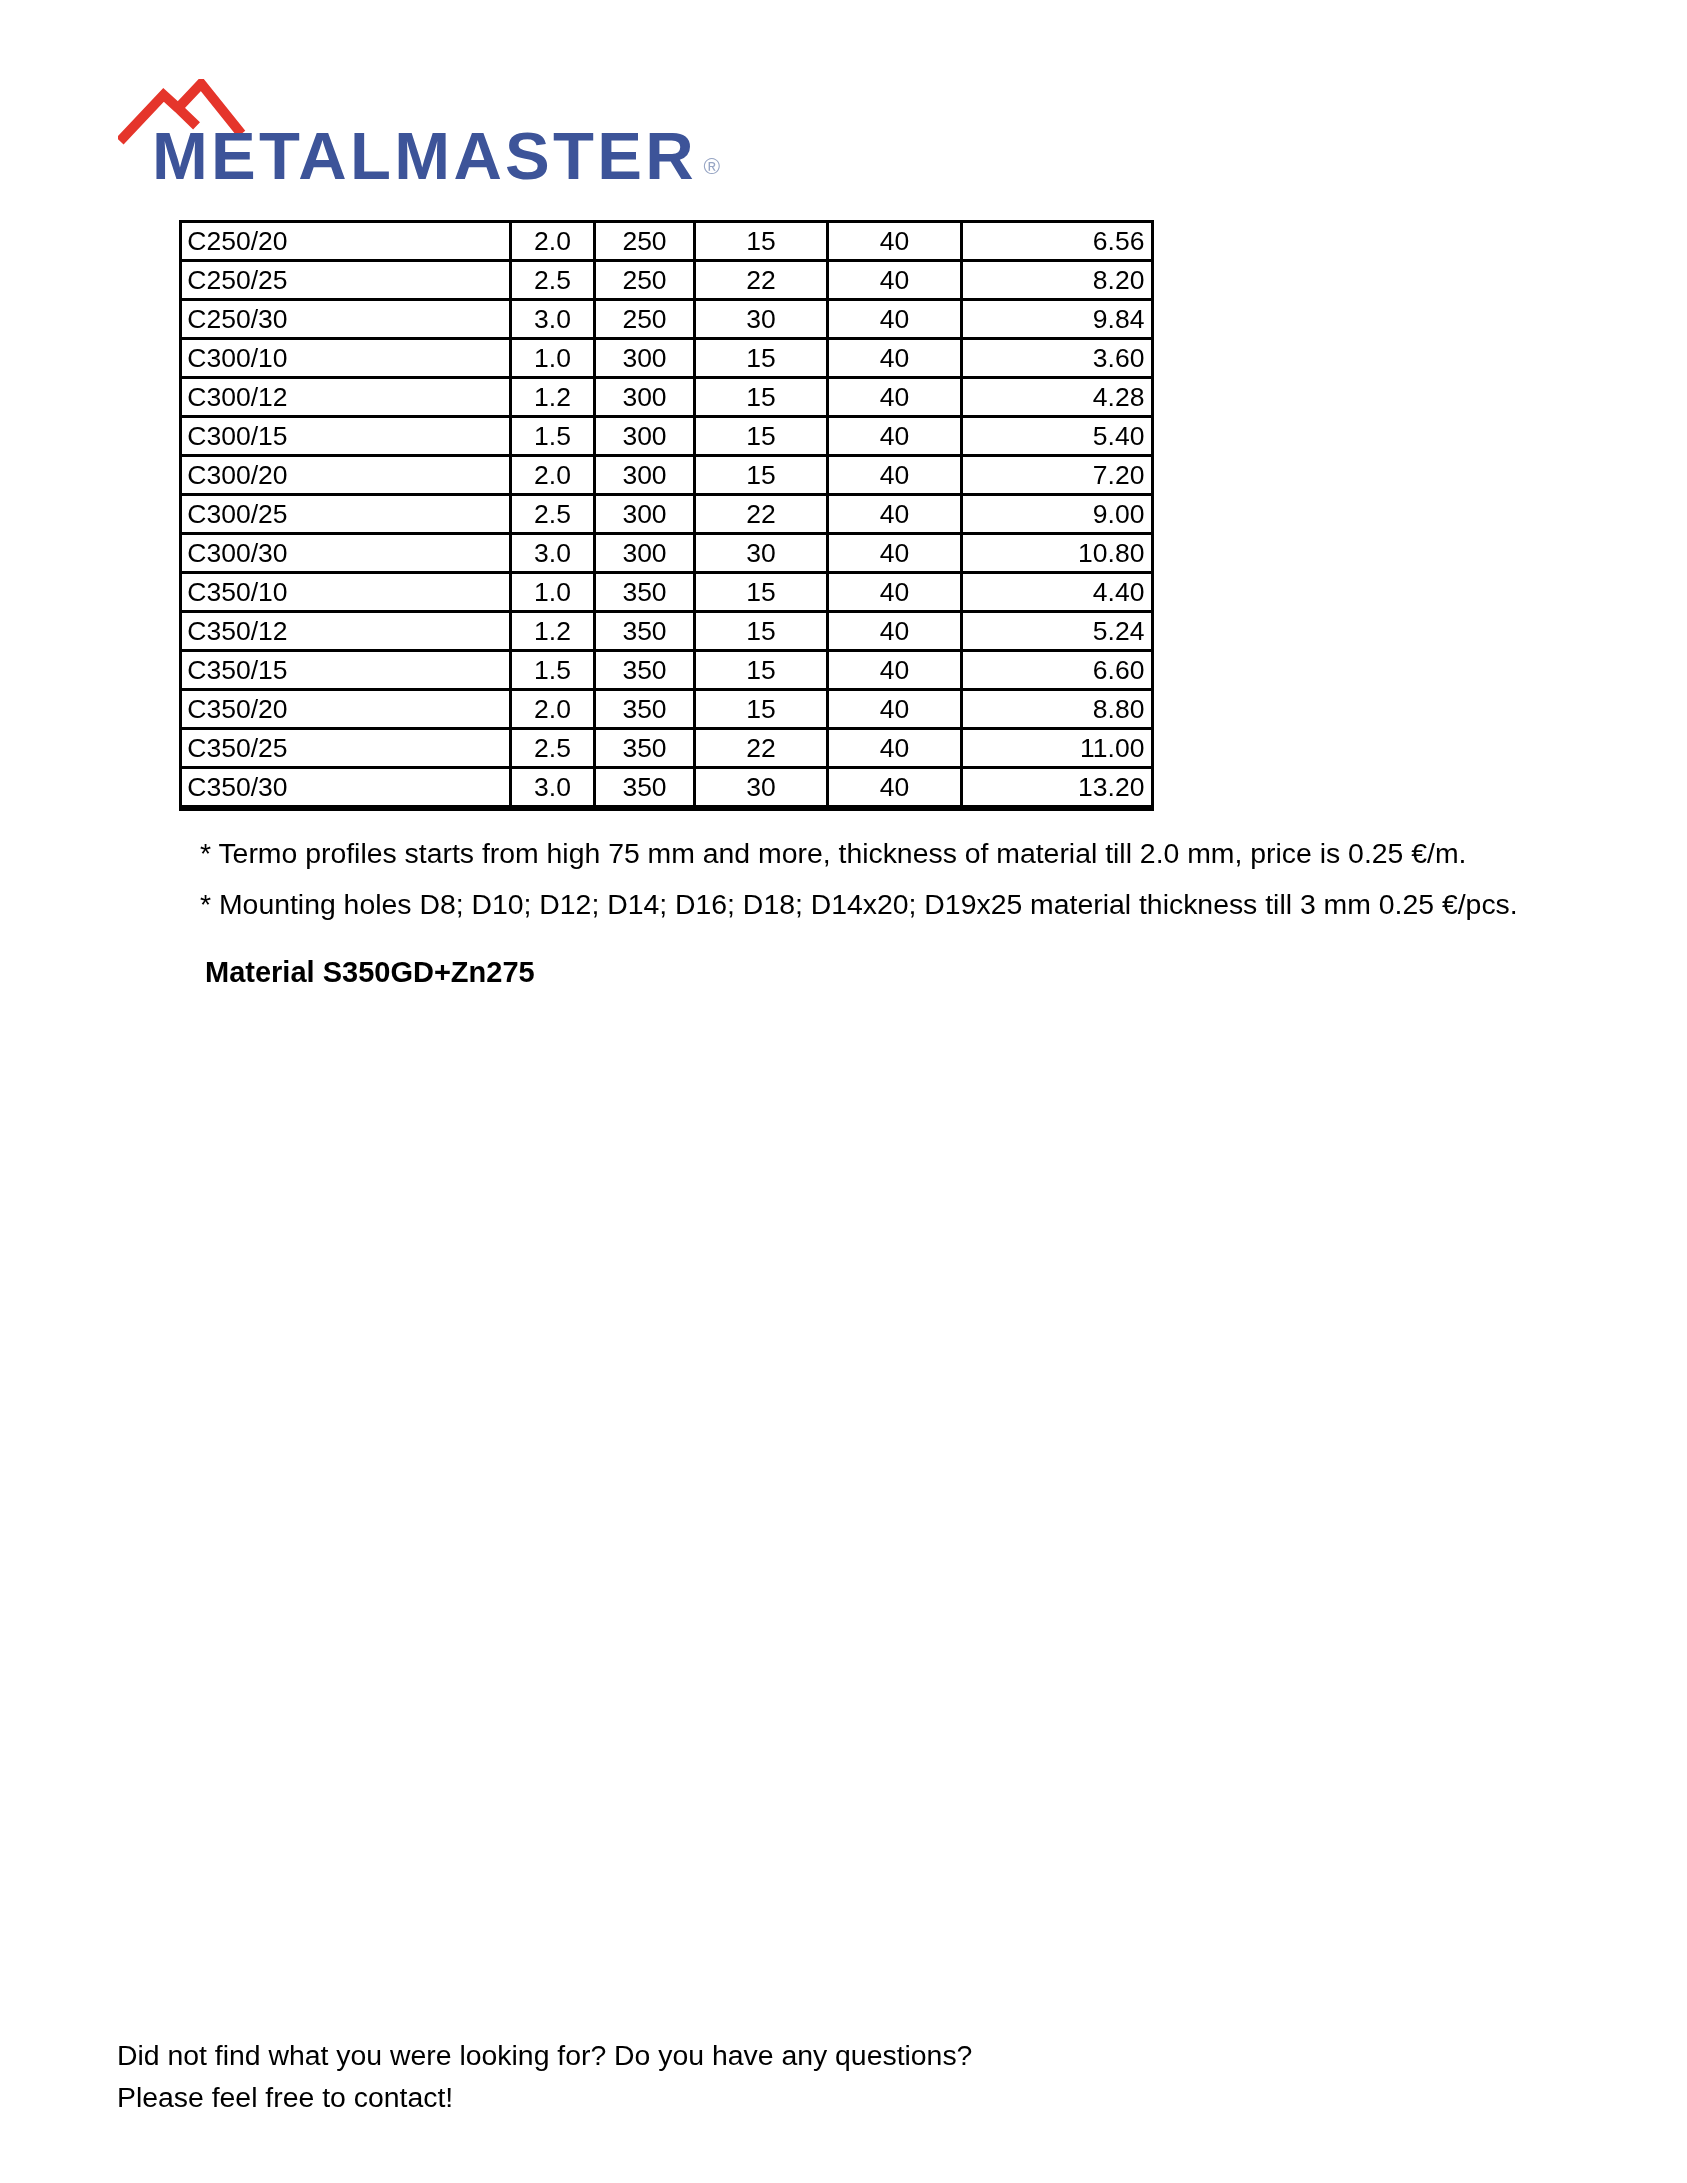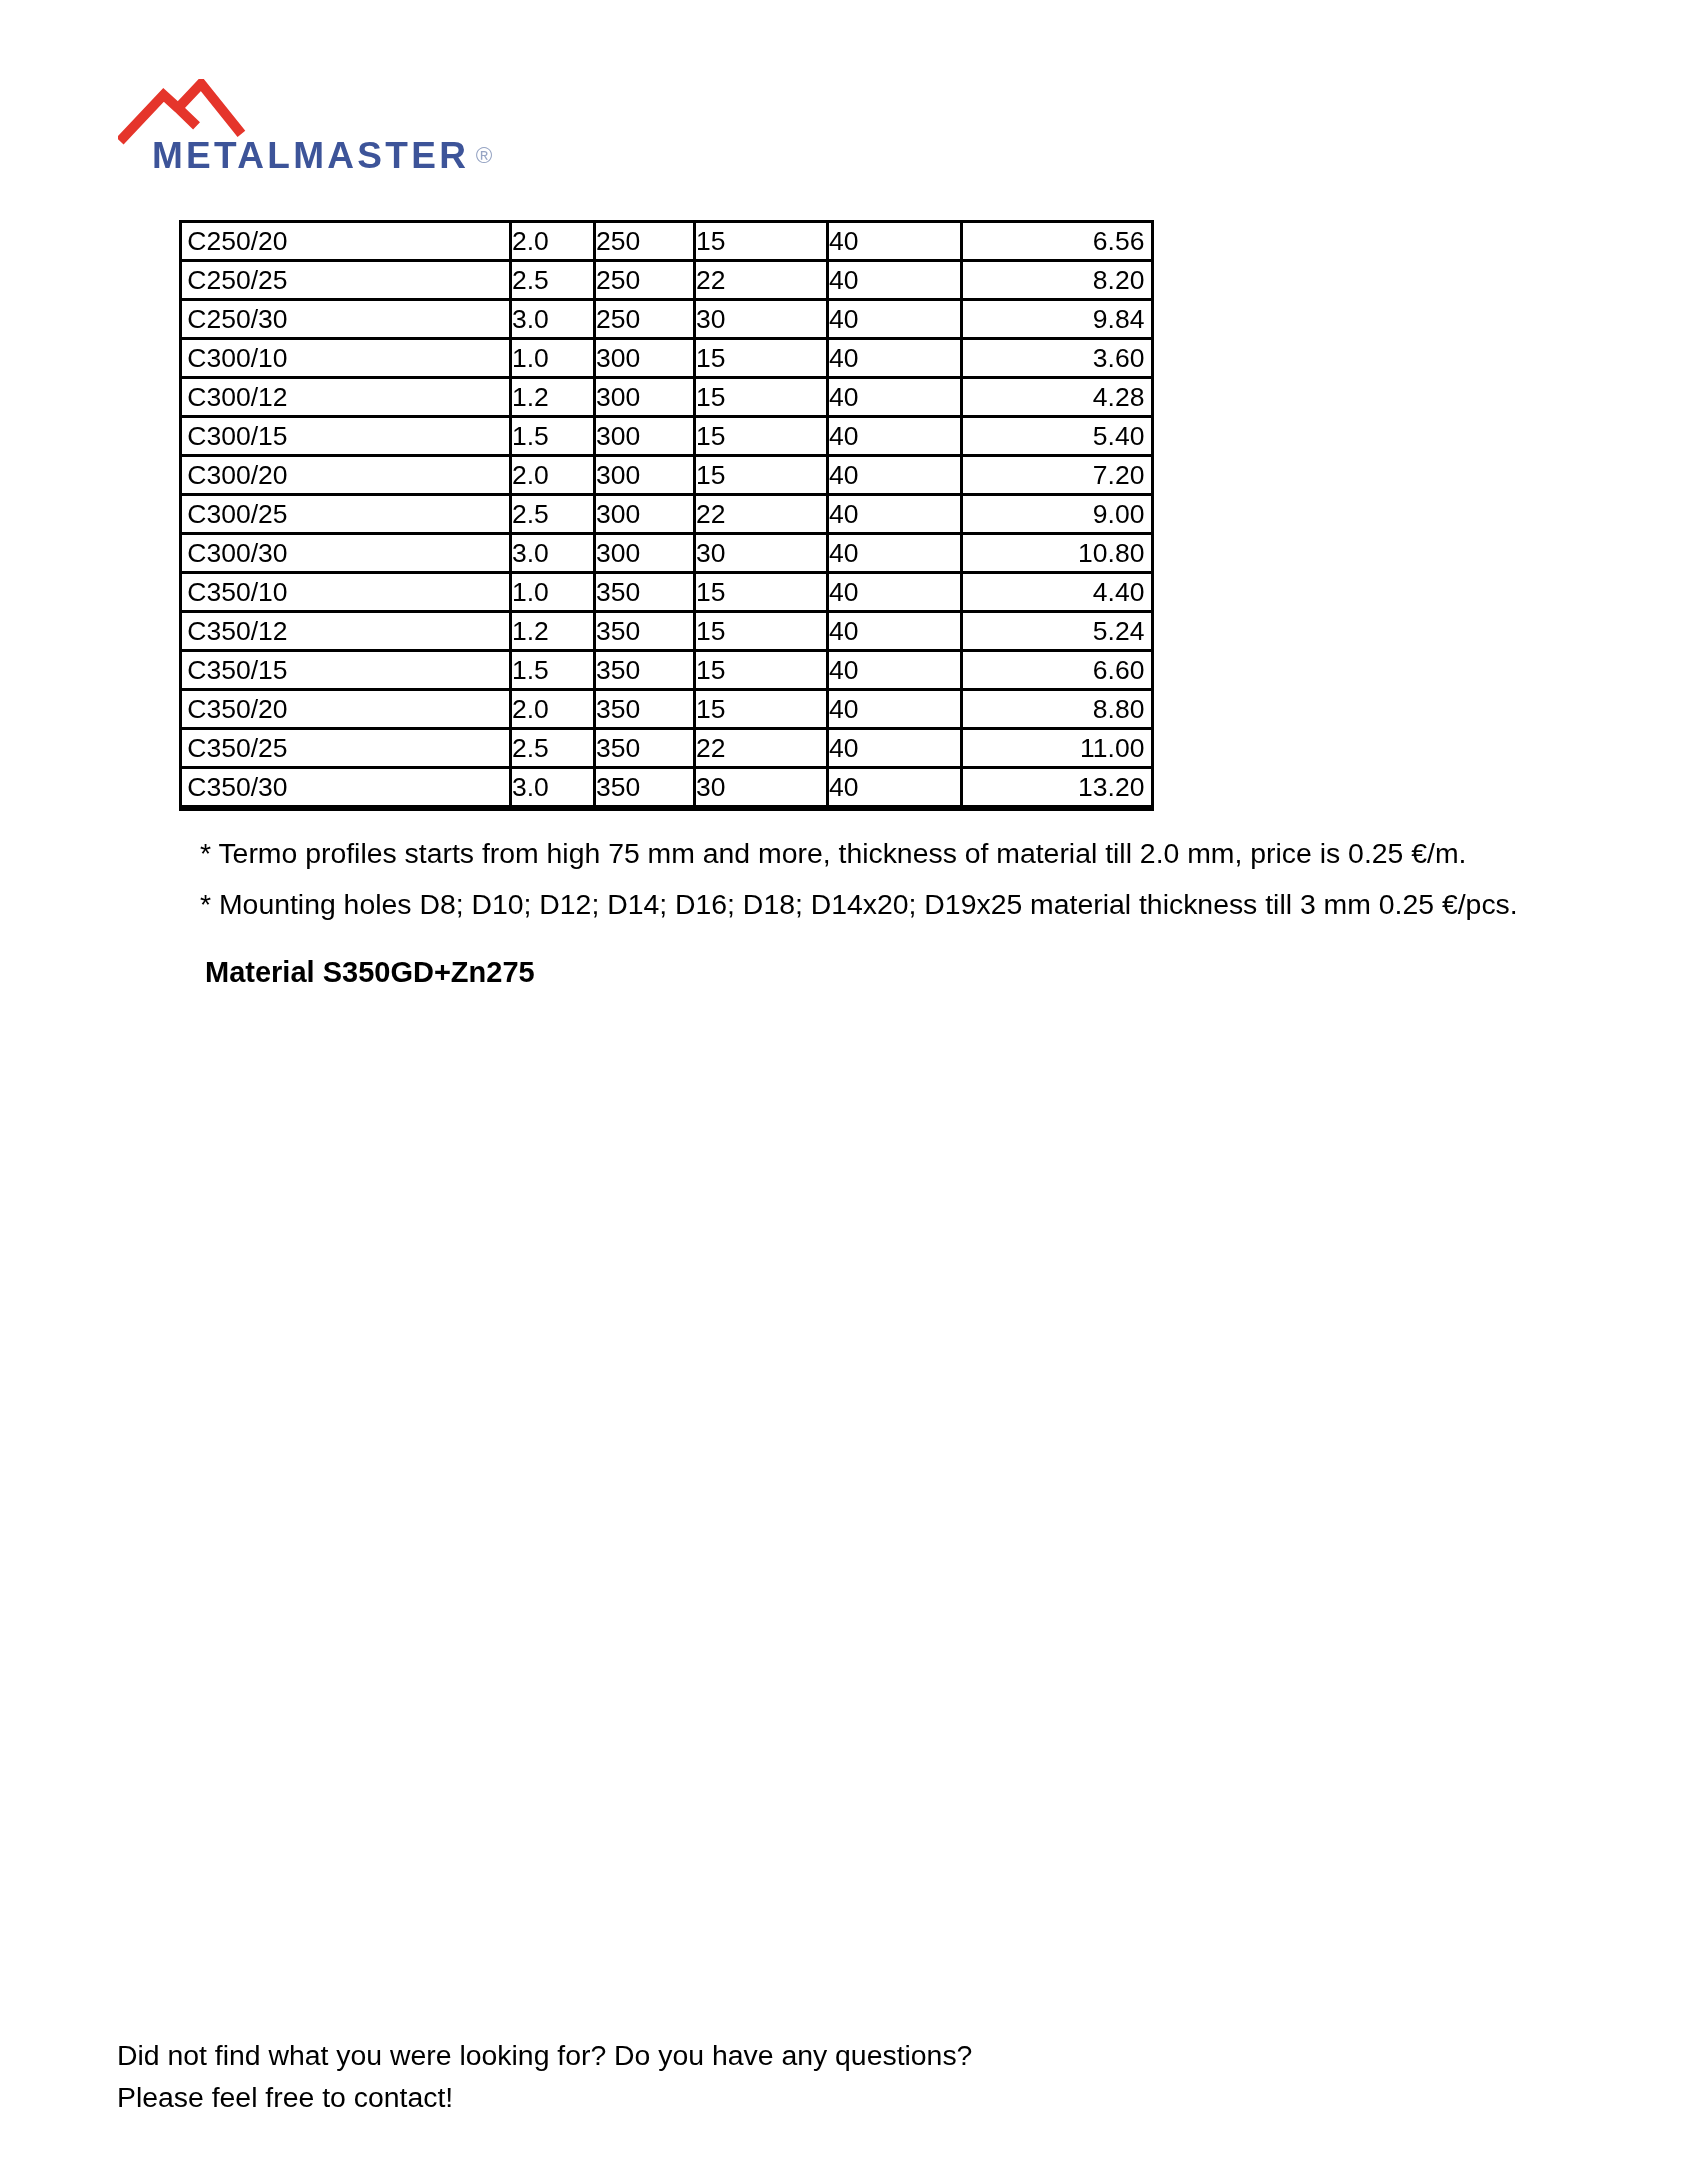--- a/index.html
+++ b/index.html
@@ -30,21 +30,21 @@
     width: 132px;
     height: 66px;
   }
   .wordmark-row {
     position: absolute;
     left: 152px;
     top: 130px;
     white-space: nowrap;
   }
   .wordmark {
-    font-size: 37px;
+    font-size: 67px;
     line-height: 52px;
     font-weight: 700;
     letter-spacing: 3.3px;
   }
   .registered {
     font-size: 22.5px;
     font-weight: 400;
     vertical-align: super;
     margin-left: 6.6px;
   }
@@ -64,21 +64,21 @@
     border: 3.3px solid #000;
     height: 36px;
     font-size: 26.5px;
     line-height: 1;
     padding: 0;
     vertical-align: middle;
     overflow: hidden;
     white-space: nowrap;
   }
   .price-table td.cell-left   { text-align: left;  padding-left: 5.3px; }
-  .price-table td.cell-center { text-align: left; margin-left: 17px; }
+  .price-table td.cell-center { text-align: center; margin-left: 17px; }
   .price-table td.cell-right  { text-align: right; padding-right: 6.6px; }
 
   
   .notes {
     position: absolute;
     left: 189px;
     top: 822px;
   }
   .notes p {
     margin: 11px;

